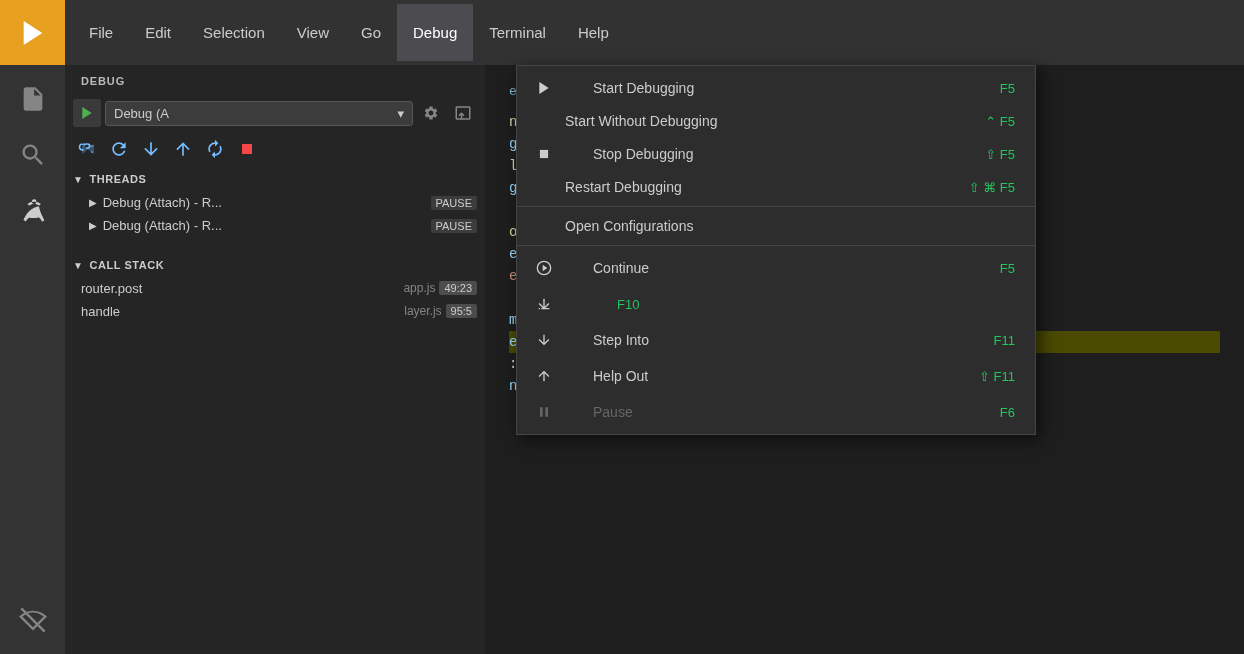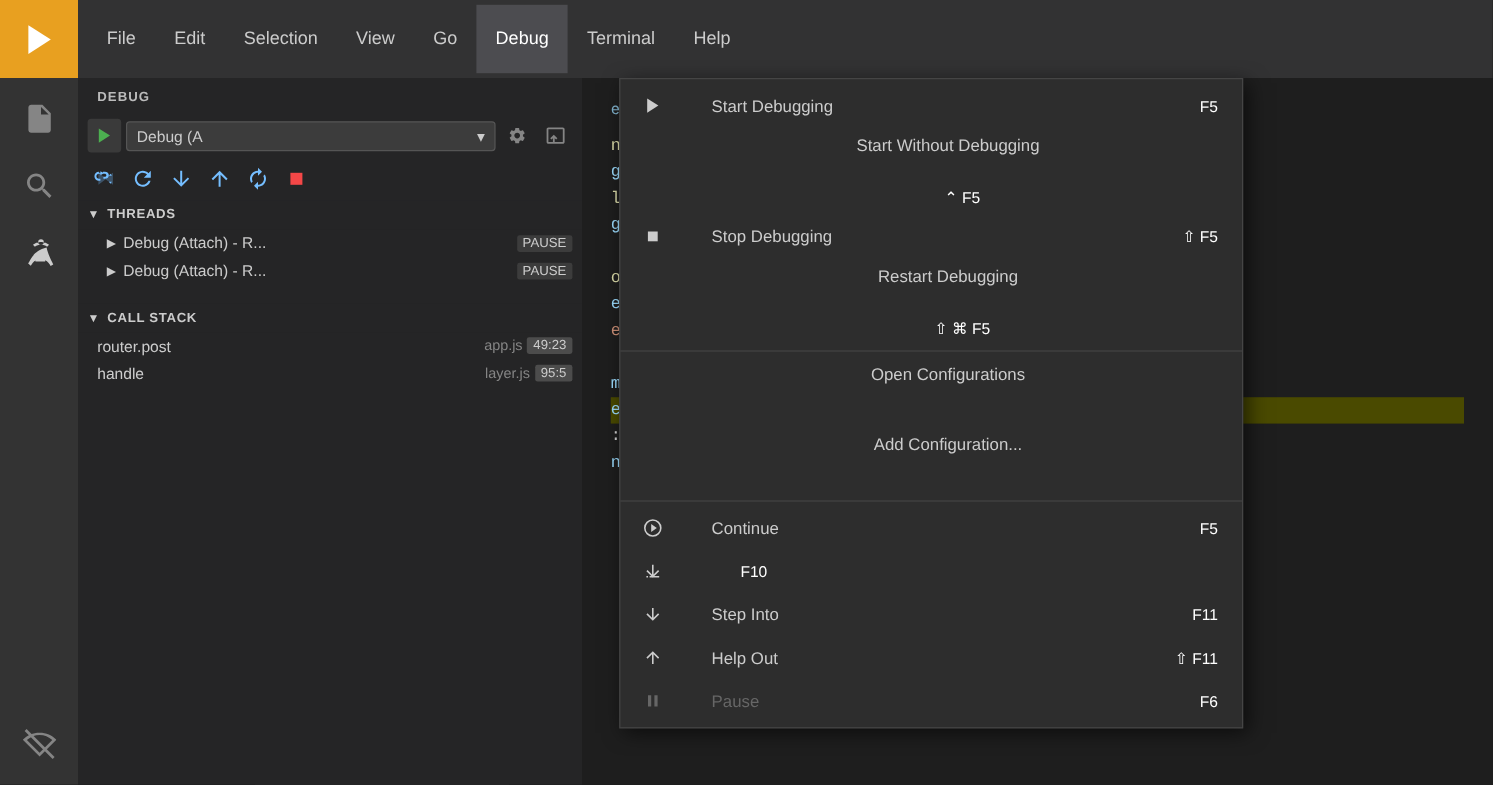--- a/index.html
+++ b/index.html
@@ -343,32 +343,31 @@
       display: flex;
       align-items: center;
       justify-content: center;
       margin-right: 10px;
       flex-shrink: 0;
     }
     .menu-item-label {
       flex: 1;
     }
     .menu-item-shortcut {
-      color: #ffffff;
+      color: #22c55e;
       font-size: 13px;
       margin-left: 24px;
     }
     .menu-separator {
       height: 1px;
       background: #454545;
       margin: 4px 0;
     }
     .menu-item-no-icon {
       padding-left: 48px;
-      flex-direction: column;
     }
   </style>
 </head>
 <body>
 
 <div class="menubar">
   <div class="menubar-logo">
     <svg viewBox="0 0 24 24" fill="white">
       <polygon points="5,3 19,12 5,21"></polygon>
     </svg>
@@ -564,24 +563,20 @@
       <span class="menu-item-shortcut">⇧ ⌘ F5</span>
     </div>
 
     <div class="menu-separator"></div>
 
     <div class="menu-item menu-item-no-icon">
       <span class="menu-item-label">Open Configurations</span>
       <span class="menu-item-shortcut"></span>
     </div>
 
-    <div class="menu-item menu-item-no-icon">
-      <span class="menu-item-label">Add Configuration...</span>
-      <span class="menu-item-shortcut"></span>
-    </div>
 
     <div class="menu-separator"></div>
 
     <div class="menu-item">
       <div class="menu-item-icon">
         <svg viewBox="0 0 24 24" width="16" height="16" fill="#cccccc">
           <circle cx="12" cy="12" r="10" fill="none" stroke="#cccccc" stroke-width="2"></circle>
           <polygon points="10,7 17,12 10,17" fill="#cccccc"></polygon>
         </svg>
       </div>

